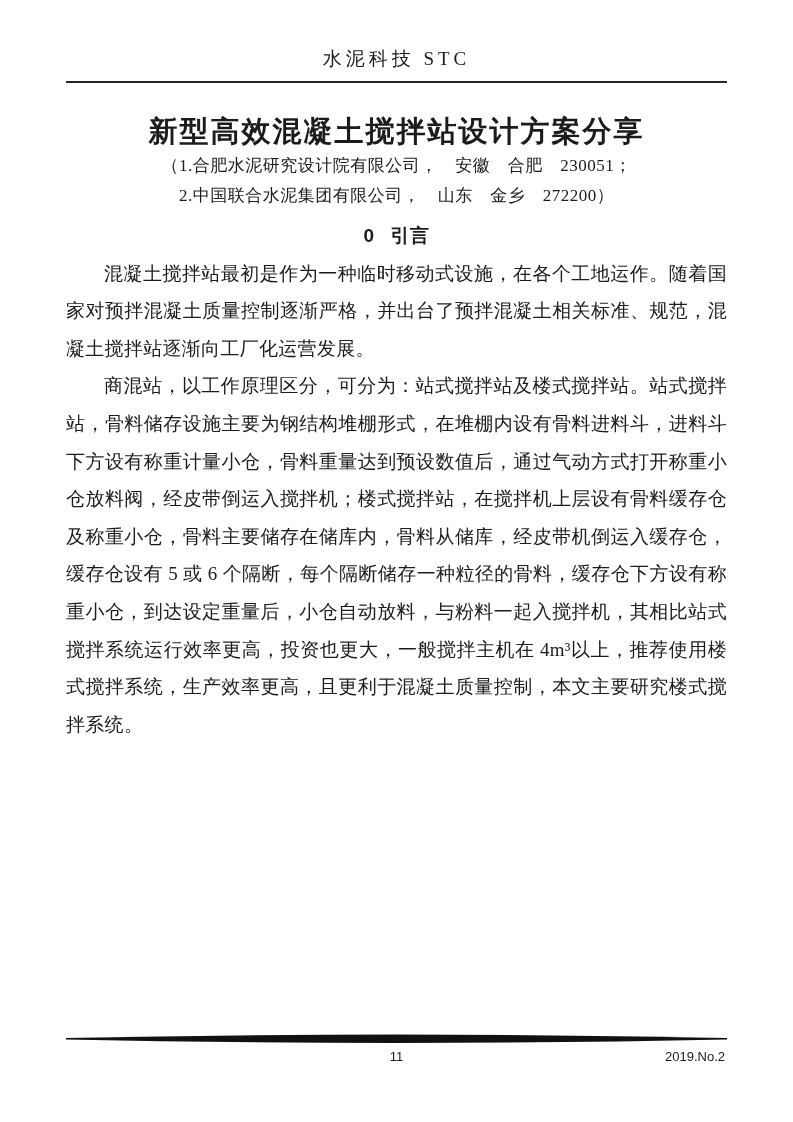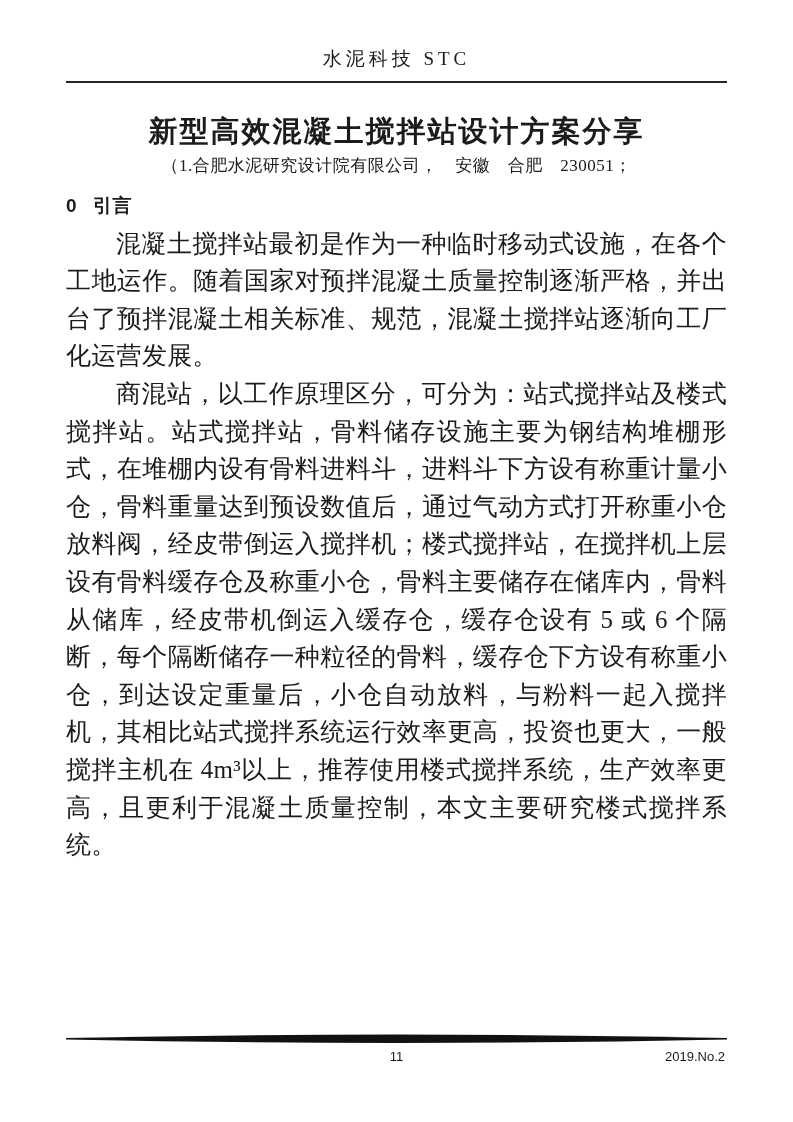--- a/index.html
+++ b/index.html
@@ -56,28 +56,29 @@
     line-height: 30px;
     letter-spacing: 0.5px;
   }
   .section-heading {
     margin: 13px 0 7px 0;
     font-family: "Liberation Sans", "DejaVu Sans", sans-serif;
     font-size: 19px;
     font-weight: 700;
     line-height: 24px;
     letter-spacing: 0.5px;
+    text-align: center;
   }
   .section-heading .sec-num {
     display: inline-block;
     margin-right: 16px;
   }
   .body-para {
     margin: 0;
-    font-size: 25px;
+    font-size: 19px;
     line-height: 37.6px;
     text-align: justify;
     text-justify: inter-ideograph;
     text-indent: 2em;
     letter-spacing: 0.3px;
   }
   .page-footer {
     position: absolute;
     left: 66px;
     right: 66px;
@@ -115,20 +116,21 @@
 
   <div class="journal-header">水泥科技 STC</div>
 
   <div class="header-rule"></div>
 
   <h1 class="article-title">新型高效混凝土搅拌站设计方案分享</h1>
 
 
   <div class="affiliations">
     <div>（1.合肥水泥研究设计院有限公司，　安徽　合肥　230051；</div>
+    <div>2.中国联合水泥集团有限公司，　山东　金乡　272200）</div>
   </div>
 
   <div class="article-body">
 
     <h2 class="section-heading"><span class="sec-num">0</span><span>引言</span></h2>
 
     <p class="body-para">混凝土搅拌站最初是作为一种临时移动式设施，在各个工地运作。随着国家对预拌混凝土质量控制逐渐严格，并出台了预拌混凝土相关标准、规范，混凝土搅拌站逐渐向工厂化运营发展。</p>
 
 
 

